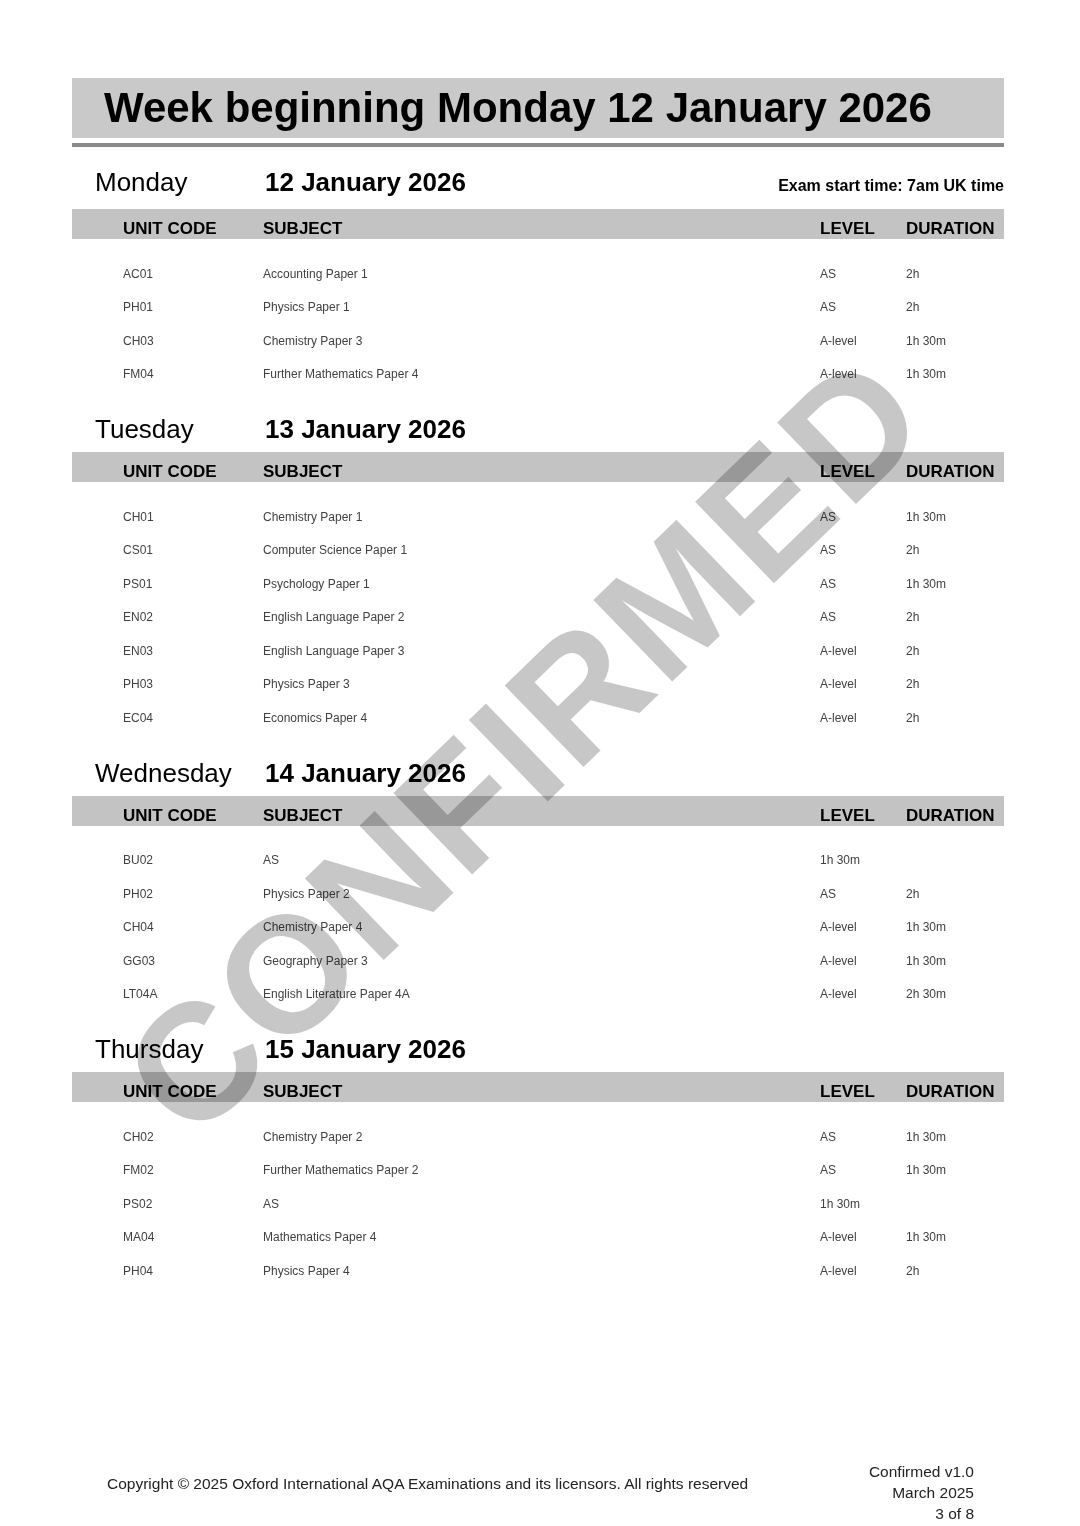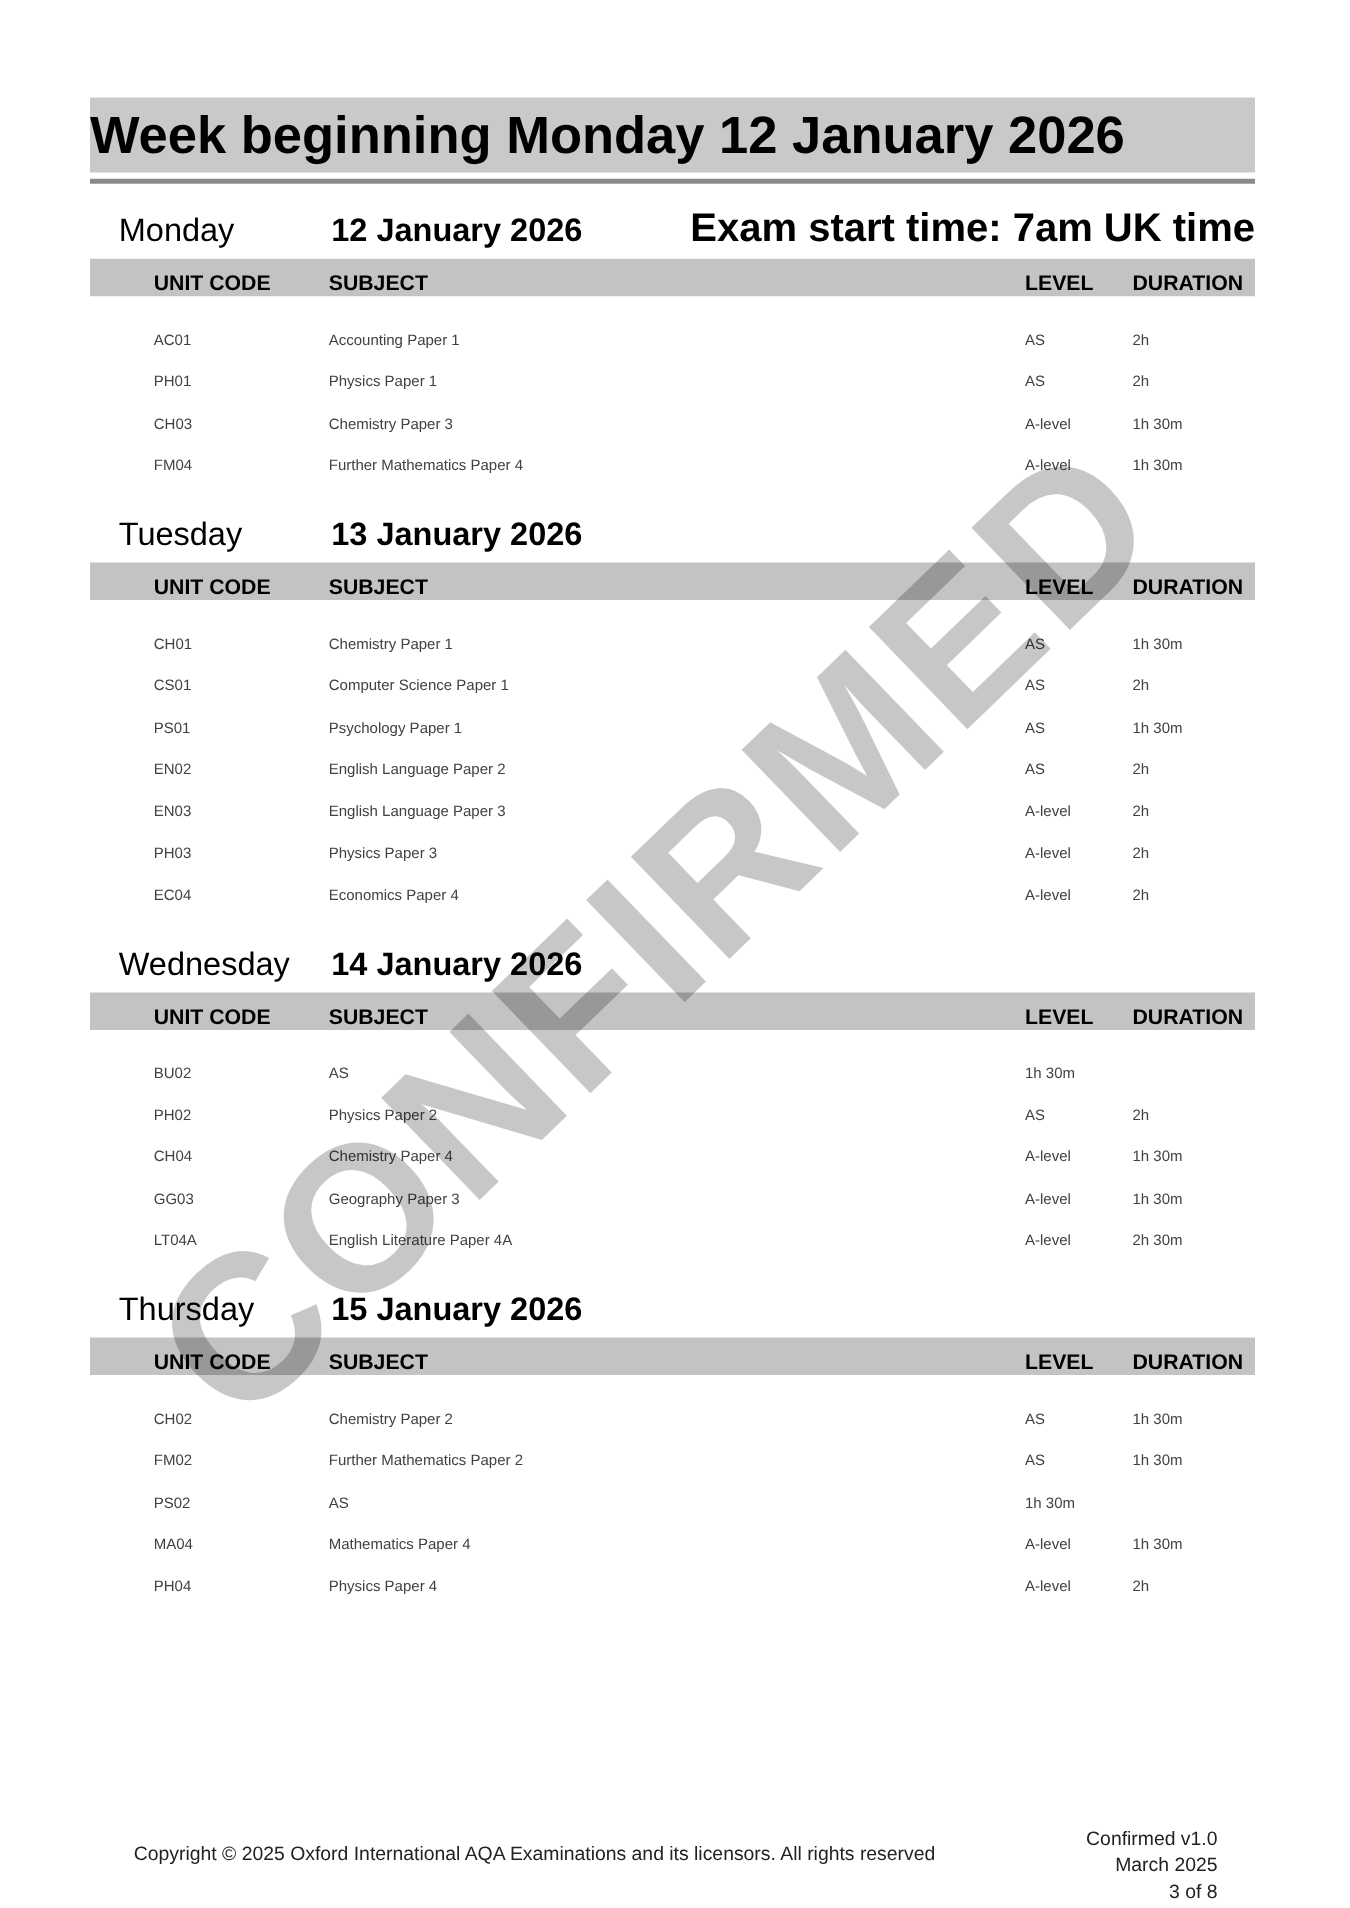--- a/index.html
+++ b/index.html
@@ -20,20 +20,21 @@
     left: 72px;
     top: 78px;
     width: 932px;
   }
   
   .title-box {
     height: 60px;
     background: var(--title-box-bg, #c9c9c9);
     display: flex;
     align-items: center;
+    padding-left: 32px;
   }
   .title-box h1 {
     font-size: 42px;
     font-weight: bold;
     color: #000000;
     letter-spacing: 0px;
     white-space: nowrap;
   }
   .rule {
     height: 4px;
@@ -55,21 +56,21 @@
     font-weight: normal;
     color: #000000;
   }
   .day-date {
     font-size: 26px;
     font-weight: bold;
     color: #000000;
   }
   .exam-start {
     margin-left: auto;
-    font-size: 32px;
+    font-size: 16px;
     font-weight: bold;
     color: #000000;
     white-space: nowrap;
   }
   .table-header,
   .exam-row {
     display: grid;
     grid-template-columns: 140px 1fr 86px 80px;
     align-items: center;
     padding: 10px 18px 0 51px;

